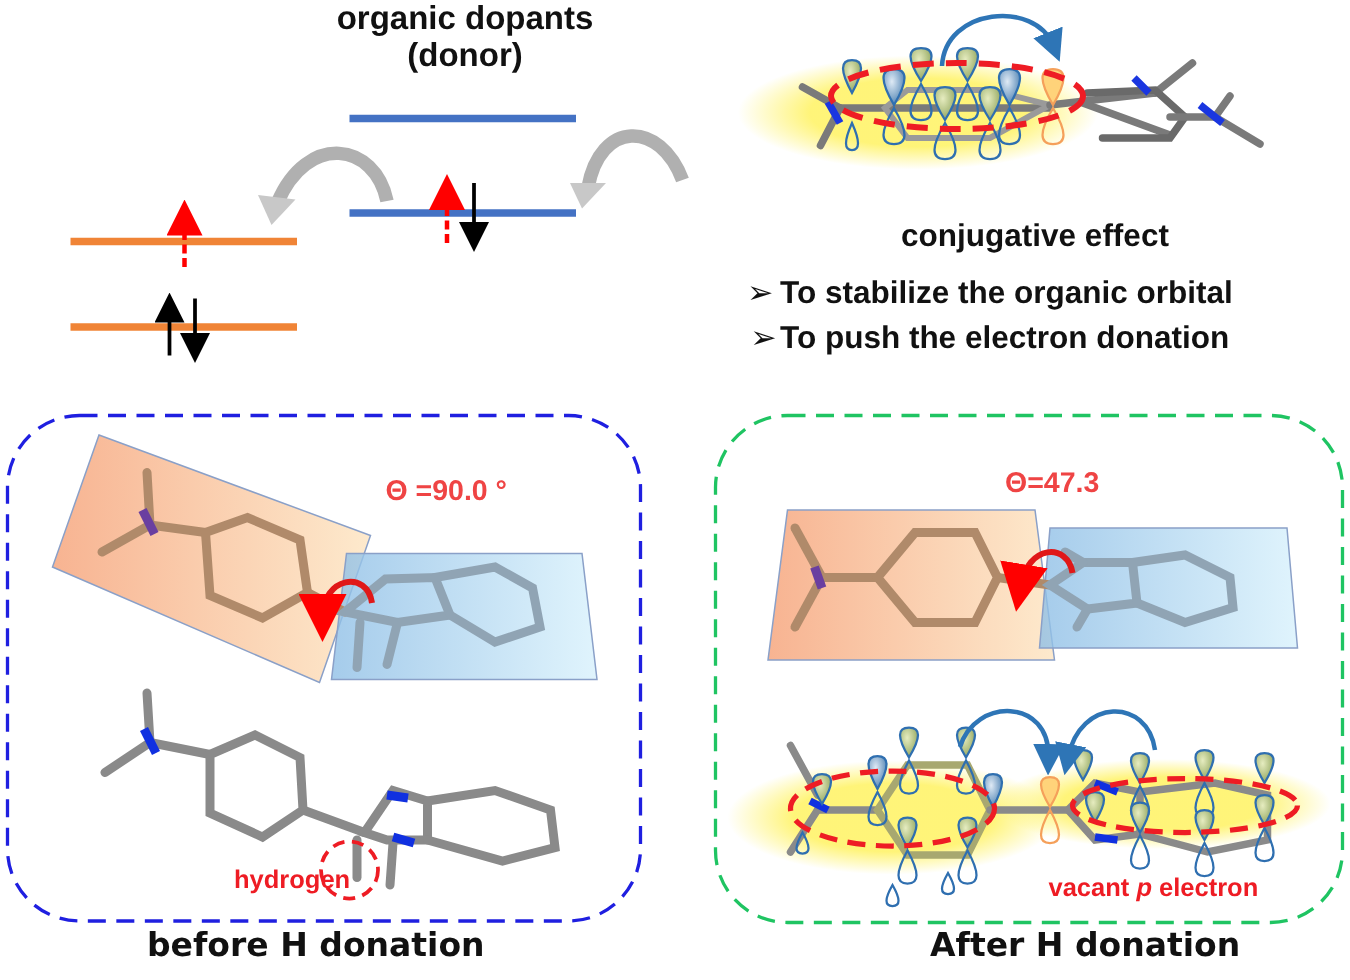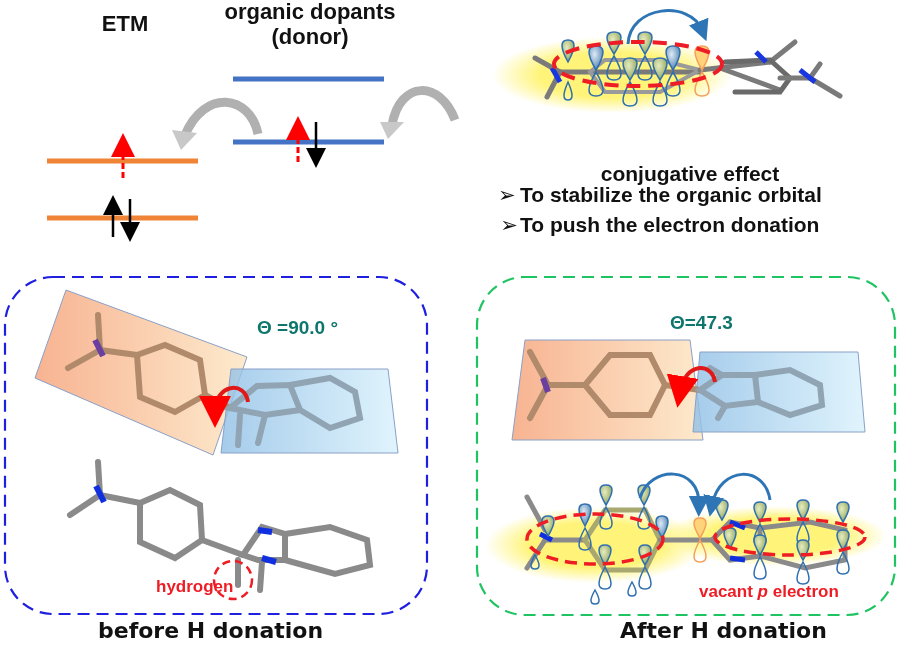--- a/index.html
+++ b/index.html
@@ -2,26 +2,26 @@
 <html><head>
 <meta charset="utf-8">
 <style>
   html, body { margin:0; padding:0; background:#ffffff; }
   body { width:900px; height:653px; position:relative; overflow:hidden;
          font-family:"Liberation Sans", sans-serif; }
   .abs { position:absolute; }
   .title-text { font-weight:bold; color:#111; text-align:center; line-height:1.12; }
   .lbl-etm { left:40px; top:12px; width:170px; font-size:22px; }
   .lbl-dop { left:210px; top:0px; width:200px; font-size:22px; }
-  .conj-title { left:560px; top:146px; width:260px; font-size:21px; font-weight:bold; text-align:center; color:#111;margin-top:16px; }
+  .conj-title { left:560px; top:146px; width:260px; font-size:21px; font-weight:bold; text-align:center; color:#111; }
   .bullet { font-size:21px; font-weight:bold; color:#111; white-space:nowrap; }
   .bullet .arrow { display:inline-block; width:22px; font-weight:normal; }
   .b1 { left:498px; top:183px; }
   .b2 { left:498px; top:213px;text-align:center; }
-  .theta { font-size:19px; font-weight:bold; color:#0f766e; white-space:nowrap; }
+  .theta { font-size:19px; font-weight:bold; color:#ef4444; white-space:nowrap; }
   .theta1 { left:257px; top:317px; }
   .theta2 { left:670px; top:312px; }
   .caption { font-size:22px; font-weight:bold; color:#111; white-space:nowrap; font-family:"DejaVu Sans", sans-serif; }
   .cap1 { left:98px; top:618px; }
   .cap2 { left:620px; top:618px; }
   .red-lbl { color:#ee1c24; font-weight:bold; font-size:17px; white-space:nowrap;margin-left:44px; }
   .hyd { left:112px; top:577px; }
   .vac { left:655px; top:582px; }
   svg { position:absolute; left:0; top:0; }
 </style>
@@ -228,21 +228,20 @@
       <path d="M595,590 q-8,14 0,14 q8,0 0,-14 z" fill="none"></path>
     </g>
     <ellipse cx="595" cy="539" rx="68" ry="25" fill="none" stroke="#ee1c24" stroke-width="3.5" stroke-dasharray="12,7"></ellipse>
     <ellipse cx="790" cy="537" rx="75" ry="18" fill="none" stroke="#ee1c24" stroke-width="3.5" stroke-dasharray="12,7"></ellipse>
     <path d="M640,498 C650,465 700,465 699,505" fill="none" stroke="#2e75b6" stroke-width="3" marker-end="url(#ahBlue)"></path>
     <path d="M770,500 C765,465 720,465 712,505" fill="none" stroke="#2e75b6" stroke-width="3" marker-end="url(#ahBlue)"></path>
   </g>
 </svg>
 
 <div class="abs title-text lbl-etm">
-  <div>ETM</div>
 </div>
 <div class="abs title-text lbl-dop">
   <div>organic dopants</div>
   <div>(donor)</div>
 </div>
 
 <div class="abs conj-title">conjugative effect</div>
 <div class="abs bullet b1">
   <span class="arrow">➢</span><span>To stabilize the organic orbital</span>
 </div>

